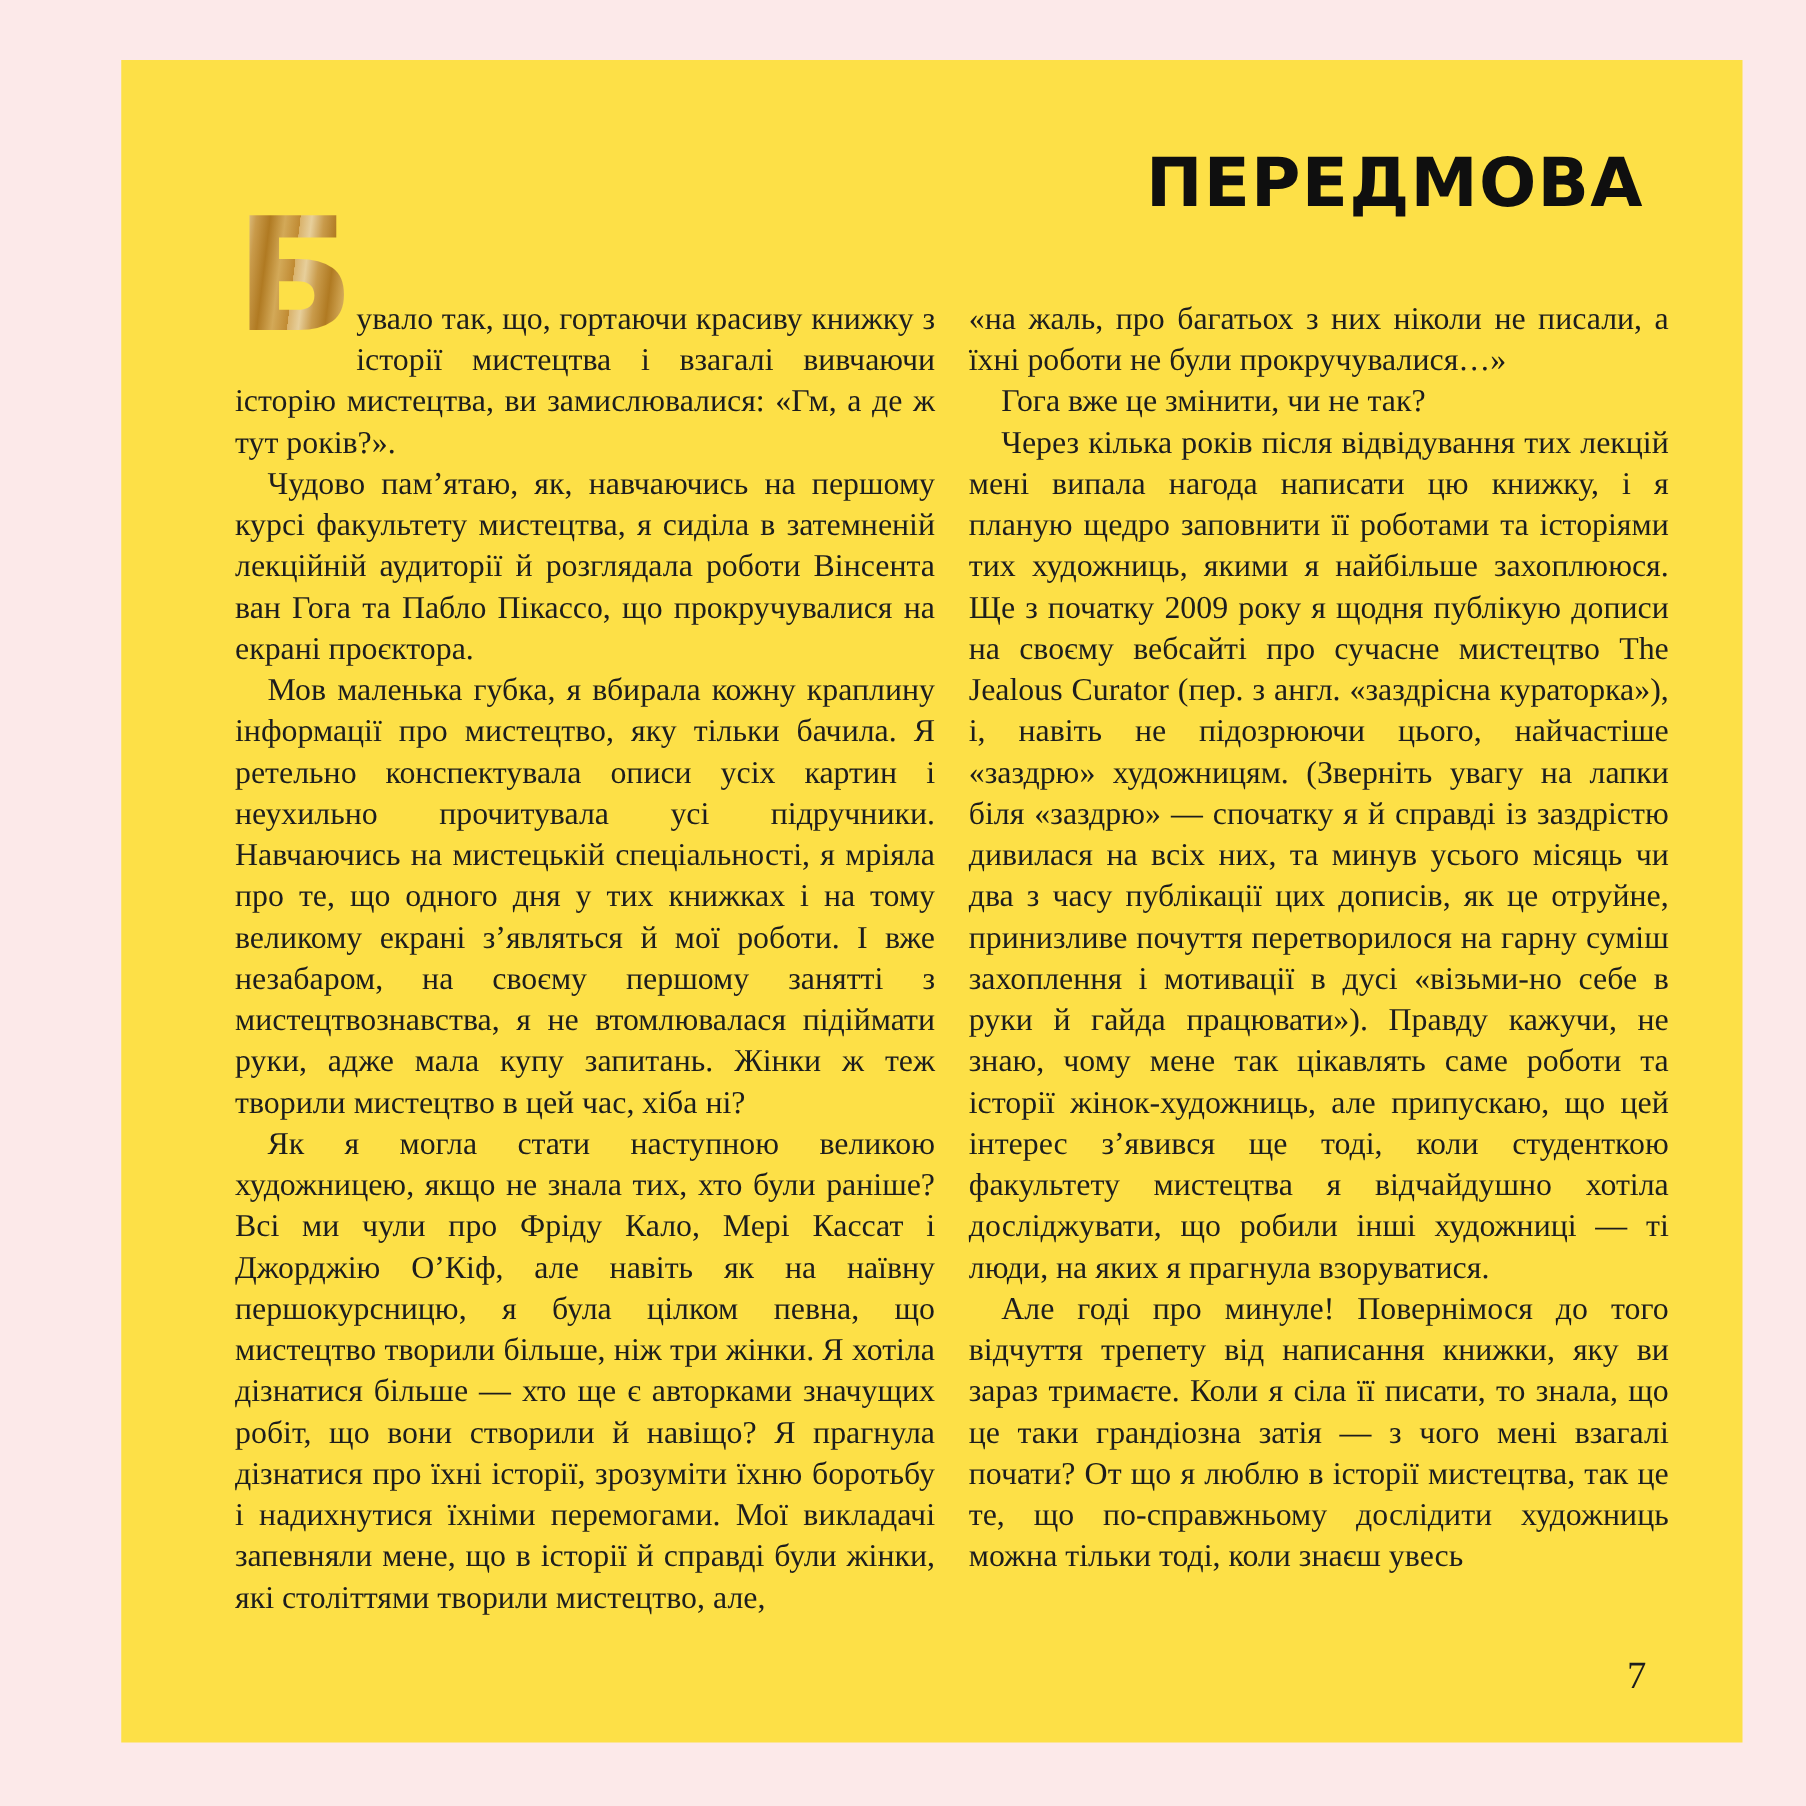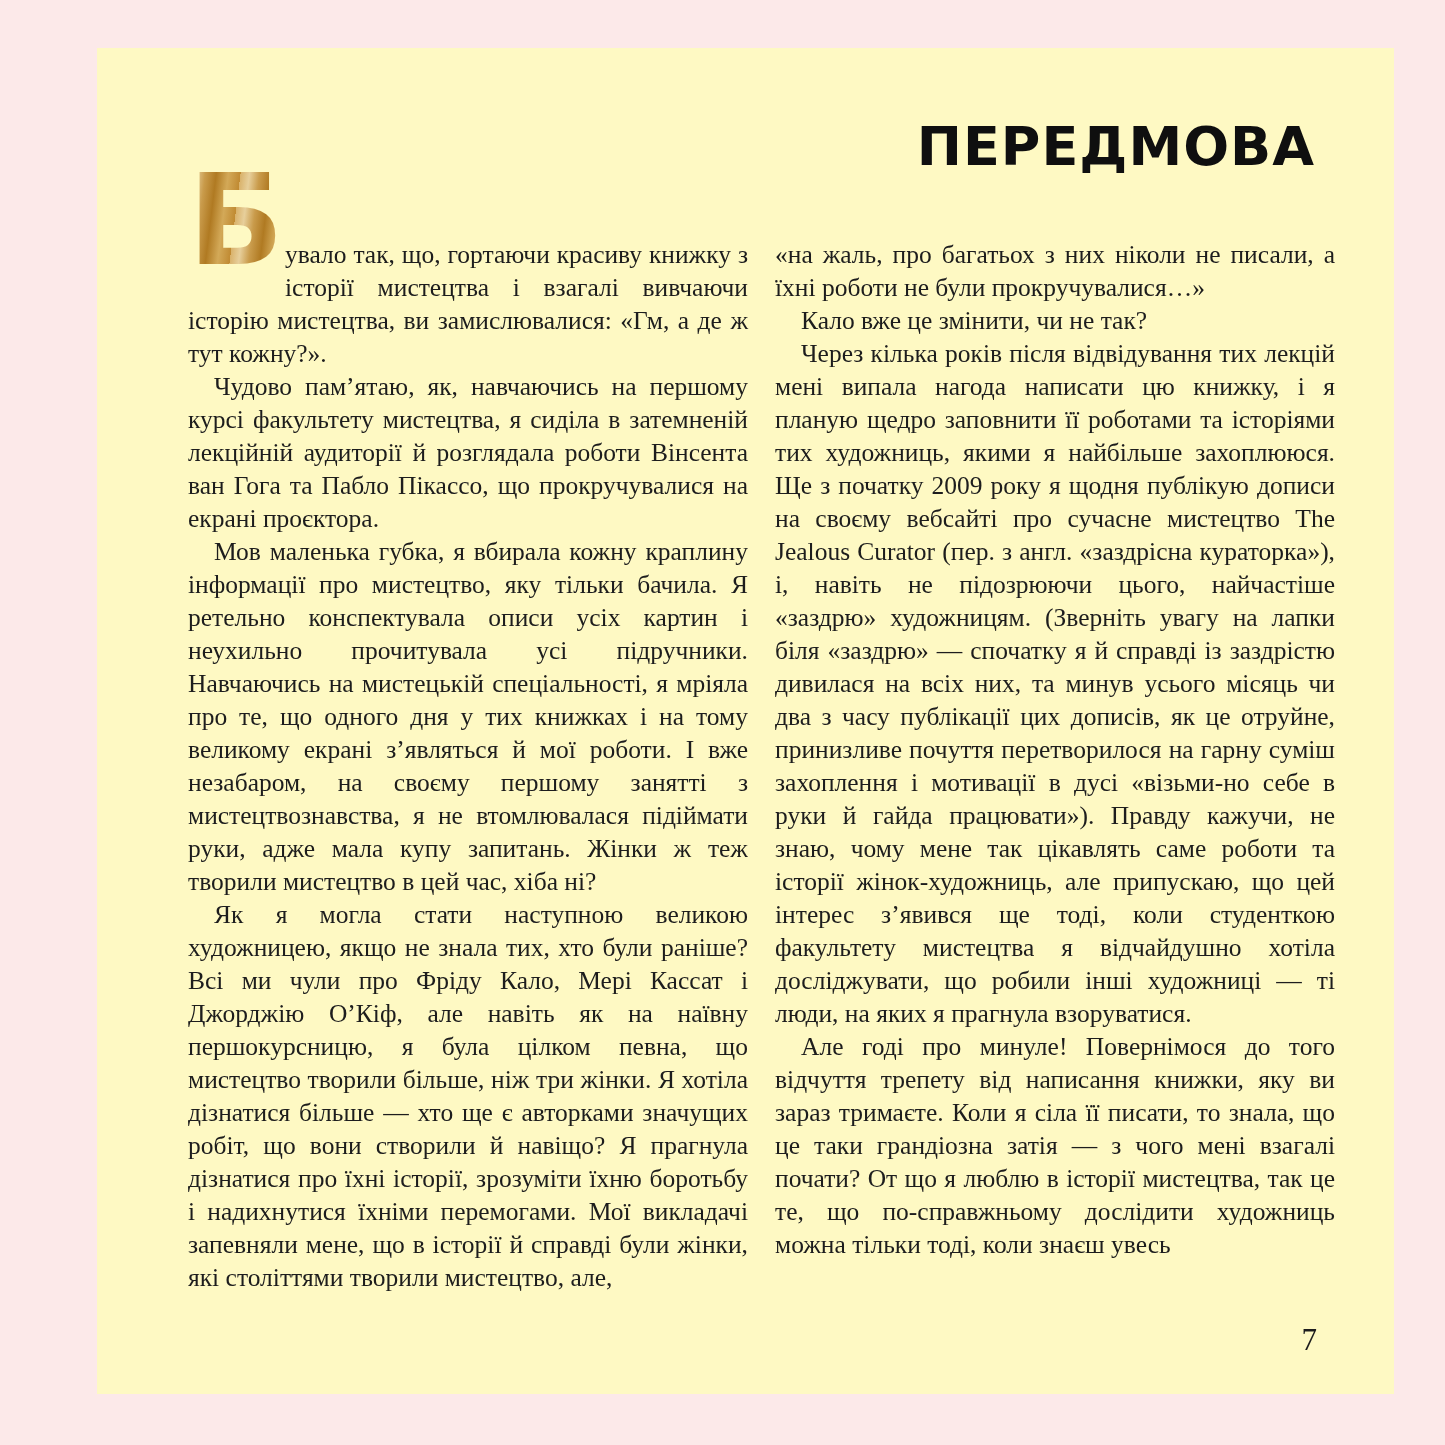--- a/index.html
+++ b/index.html
@@ -13,21 +13,21 @@
     position: relative;
     overflow: hidden;
     font-family: "Liberation Serif", serif;
   }
   .paper {
     position: absolute;
     left: 97px;
     top: 48px;
     width: 1297px;
     height: 1346px;
-    background: #fef9c3;
+    background: #fde047;
   }
   .title {
     position: absolute;
     top: 72px;
     right: 79px;
     margin: 0;
     font-family: "DejaVu Sans", sans-serif;
     font-weight: bold;
     font-size: 54px;
     line-height: 1;
@@ -101,29 +101,29 @@
 <div class="canvas">
   <div class="paper">
 
     <h1 class="title">ПЕРЕДМОВА</h1>
 
     <div class="columns">
 
       <div class="col">
         <p class="flush"><span class="dropcap">
               <span class="glyph">Б</span>
-            </span><span>увало так, що, гортаючи красиву книжку з історії мистецтва і взагалі вивчаючи історію мистецтва, ви замислювалися: «Гм, а де ж тут кожну?».</span></p>
+            </span><span>увало так, що, гортаючи красиву книжку з історії мистецтва і взагалі вивчаючи історію мистецтва, ви замислювалися: «Гм, а де ж тут років?».</span></p>
         <p>Чудово пам’ятаю, як, навчаючись на першому курсі факультету мистецтва, я сиділа в затемненій лекційній аудиторії й розглядала роботи Вінсента ван Гога та Пабло Пікассо, що прокручувалися на екрані проєктора.</p>
         <p>Мов маленька губка, я вбирала кожну краплину інформації про мистецтво, яку тільки бачила. Я ретельно конспектувала описи усіх картин і неухильно прочитувала усі підручники. Навчаючись на мистецькій спеціальності, я мріяла про те, що одного дня у тих книжках і на тому великому екрані з’являться й мої роботи. І вже незабаром, на своєму першому занятті з мистецтвознавства, я не втомлювалася підіймати руки, адже мала купу запитань. Жінки ж теж творили мистецтво в цей час, хіба ні?</p>
         <p>Як я могла стати наступною великою художницею, якщо не знала тих, хто були раніше? Всі ми чули про Фріду Кало, Мері Кассат і Джорджію О’Кіф, але навіть як на наївну першокурсницю, я була цілком певна, що мистецтво творили більше, ніж три жінки. Я хотіла дізнатися більше — хто ще є авторками значущих робіт, що вони створили й навіщо? Я прагнула дізнатися про їхні історії, зрозуміти їхню боротьбу і надихнутися їхніми перемогами. Мої викладачі запевняли мене, що в історії й справді були жінки, які століттями творили мистецтво, але,</p>
       </div>
 
       <div class="col">
         <p class="flush">«на жаль, про багатьох з них ніколи не писали, а їхні роботи не були прокручувалися…»</p>
-        <p>Кало вже це змінити, чи не так?</p>
+        <p>Гога вже це змінити, чи не так?</p>
         <p>Через кілька років після відвідування тих лекцій мені випала нагода написати цю книжку, і я планую щедро заповнити її роботами та історіями тих художниць, якими я найбільше захоплююся. Ще з початку 2009 року я щодня публікую дописи на своєму вебсайті про сучасне мистецтво The Jealous Curator (пер. з англ. «заздрісна кураторка»), і, навіть не підозрюючи цього, найчастіше «заздрю» художницям. (Зверніть увагу на лапки біля «заздрю» — спочатку я й справді із заздрістю дивилася на всіх них, та минув усього місяць чи два з часу публікації цих дописів, як це отруйне, принизливе почуття перетворилося на гарну суміш захоплення і мотивації в дусі «візьми-но себе в руки й гайда працювати»). Правду кажучи, не знаю, чому мене так цікавлять саме роботи та історії жінок-художниць, але припускаю, що цей інтерес з’явився ще тоді, коли студенткою факультету мистецтва я відчайдушно хотіла досліджувати, що робили інші художниці — ті люди, на яких я прагнула взоруватися.</p>
         <p>Але годі про минуле! Повернімося до того відчуття трепету від написання книжки, яку ви зараз тримаєте. Коли я сіла її писати, то знала, що це таки грандіозна затія — з чого мені взагалі почати? От що я люблю в історії мистецтва, так це те, що по-справжньому дослідити художниць можна тільки тоді, коли знаєш увесь</p>
       </div>
 
     </div>
 
     <div class="pagenum">7</div>
 
   </div>
 </div>

